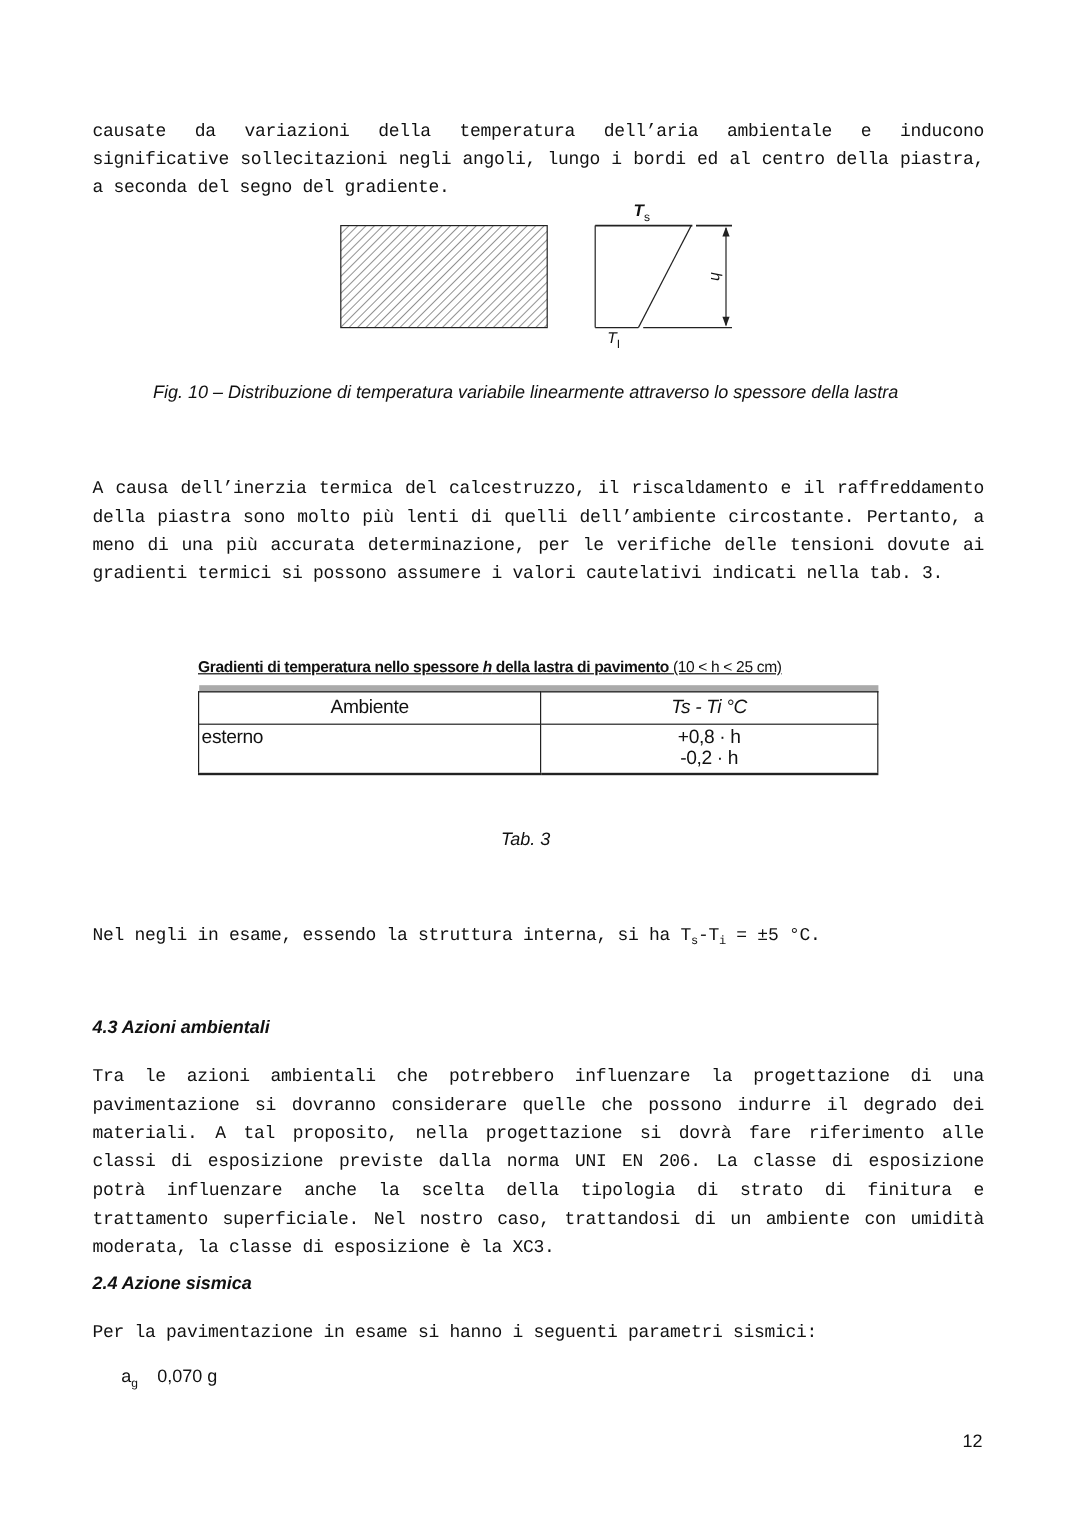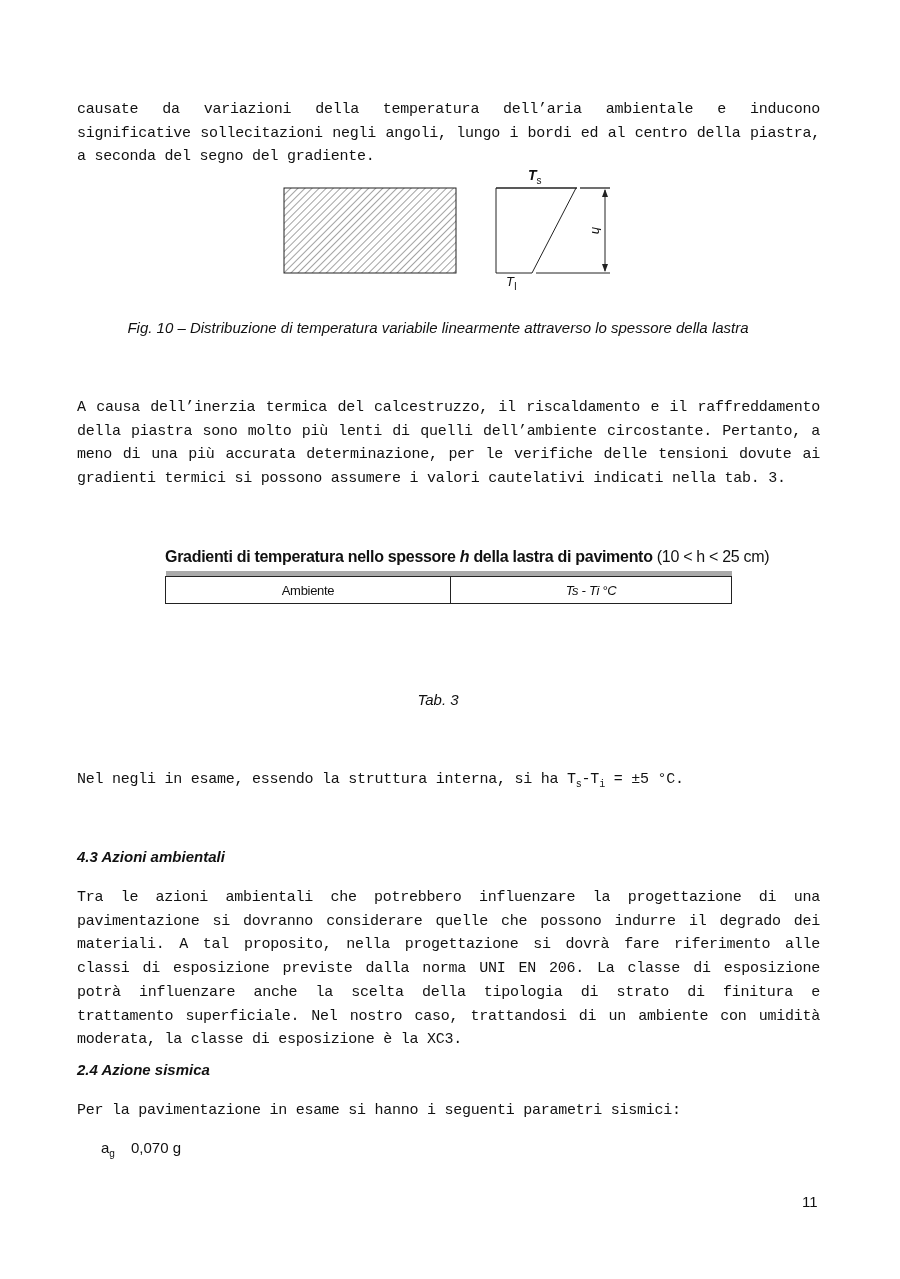--- a/index.html
+++ b/index.html
@@ -3,23 +3,23 @@
 <meta charset="utf-8">
 <style>
   html, body { margin: 0; padding: 0; background: #ffffff; }
   body { width: 900px; height: 1279px; position: relative; overflow: hidden;
          font-family: "Liberation Sans", "DejaVu Sans", sans-serif; color: #111; }
   .p { position: absolute; left: 77px; width: 743px; font-size: 15px; line-height: 23.7px;
        text-align: justify; text-align-last: left; font-family: Liberation Mono, monospace; letter-spacing: -0.25px; }
   .caption { position: absolute; left: 0; width: 876px; text-align: center; font-style: italic; font-size: 15px; }
   .heading { position: absolute; left: 77px; font-size: 15px; font-weight: bold; font-style: italic; }
   .figure { position: absolute; left: 280px; top: 163px; width: 340px; height: 130px; }
-  .table-title { position: absolute; left: 165px; top: 548px; font-size: 16px; font-weight: bold; letter-spacing: -0.3px; }
+  .table-title { position: absolute; left: 165px; top: 548px; font-size: 13px; font-weight: bold; letter-spacing: -0.3px; text-decoration: underline; }
   .table-title .light { font-weight: normal; }
-  .tbl { position: absolute; left: 165px; top: 571px; width: 567px; border-collapse: collapse; font-size: 13px; letter-spacing: -0.3px; }
+  .tbl { position: absolute; left: 165px; top: 571px; width: 567px; border-collapse: collapse; font-size: 16px; letter-spacing: -0.3px; }
   .tbl .topbar td { height: 5px; background: #aaa; padding: 0; border: none; }
   .tbl th, .tbl td { border: 1px solid #222; padding: 2px 2px; vertical-align: top; }
   .tbl th { font-weight: normal; height: 22px; vertical-align: middle; }
   .tbl td.c { text-align: center; }
   .tbl tr.last td { border-bottom: 2px solid #222; }
   .page-number { position: absolute; left: 802px; top: 1193px; font-size: 15px; }
   .param { position: absolute; top: 1139px; font-size: 15px; }
   sub { font-size: 10px; }
 </style>
 </head>
@@ -60,33 +60,40 @@
 
 <table class="tbl">
   <tbody>
       <tr class="topbar">
         <td colspan="2"></td>
       </tr>
   <tr>
     <th style="width:280px;">Ambiente</th>
     <th style="font-style:italic;">Ts - Ti  °C</th>
   </tr>
+  <tr class="last">
+    <td style="height:34px;">esterno</td>
+    <td class="c">
+      <div>+0,8 · h</div>
+      <div>-0,2 · h</div>
+    </td>
+  </tr>
 </tbody>
   </table>
 
 <div class="caption" style="top:691px;">Tab. 3</div>
 
 <div class="p" style="top:768px;">
   <span>Nel negli in esame, essendo la struttura interna, si ha T</span><sub>s</sub><span>-T</span><sub>i</sub><span> = ±5 °C.</span>
 </div>
 
 <div class="heading" style="top:848px;">4.3  Azioni ambientali</div>
 
 <p class="p" style="top:886px; margin:0;">Tra le azioni ambientali che potrebbero influenzare la progettazione di una pavimentazione si dovranno considerare quelle che possono indurre il degrado dei materiali. A tal proposito, nella progettazione si dovrà fare riferimento alle classi di esposizione previste dalla norma UNI EN 206. La classe di esposizione potrà influenzare anche la scelta della tipologia di strato di finitura e trattamento superficiale. Nel nostro caso, trattandosi di un ambiente con umidità moderata, la classe di esposizione è la XC3.</p>
 
 <div class="heading" style="top:1061px;">2.4  Azione sismica</div>
 
 <div class="p" style="top:1099px;">Per la pavimentazione in esame si hanno i seguenti parametri sismici:</div>
 
 <div class="param" style="left:77px;margin-left:24px;"><span>a</span><sub>g</sub></div>
 <div class="param" style="left:131px;">0,070 g</div>
 
-<div class="page-number">11</div>
+<div class="page-number">12</div>
 
 </body></html>

